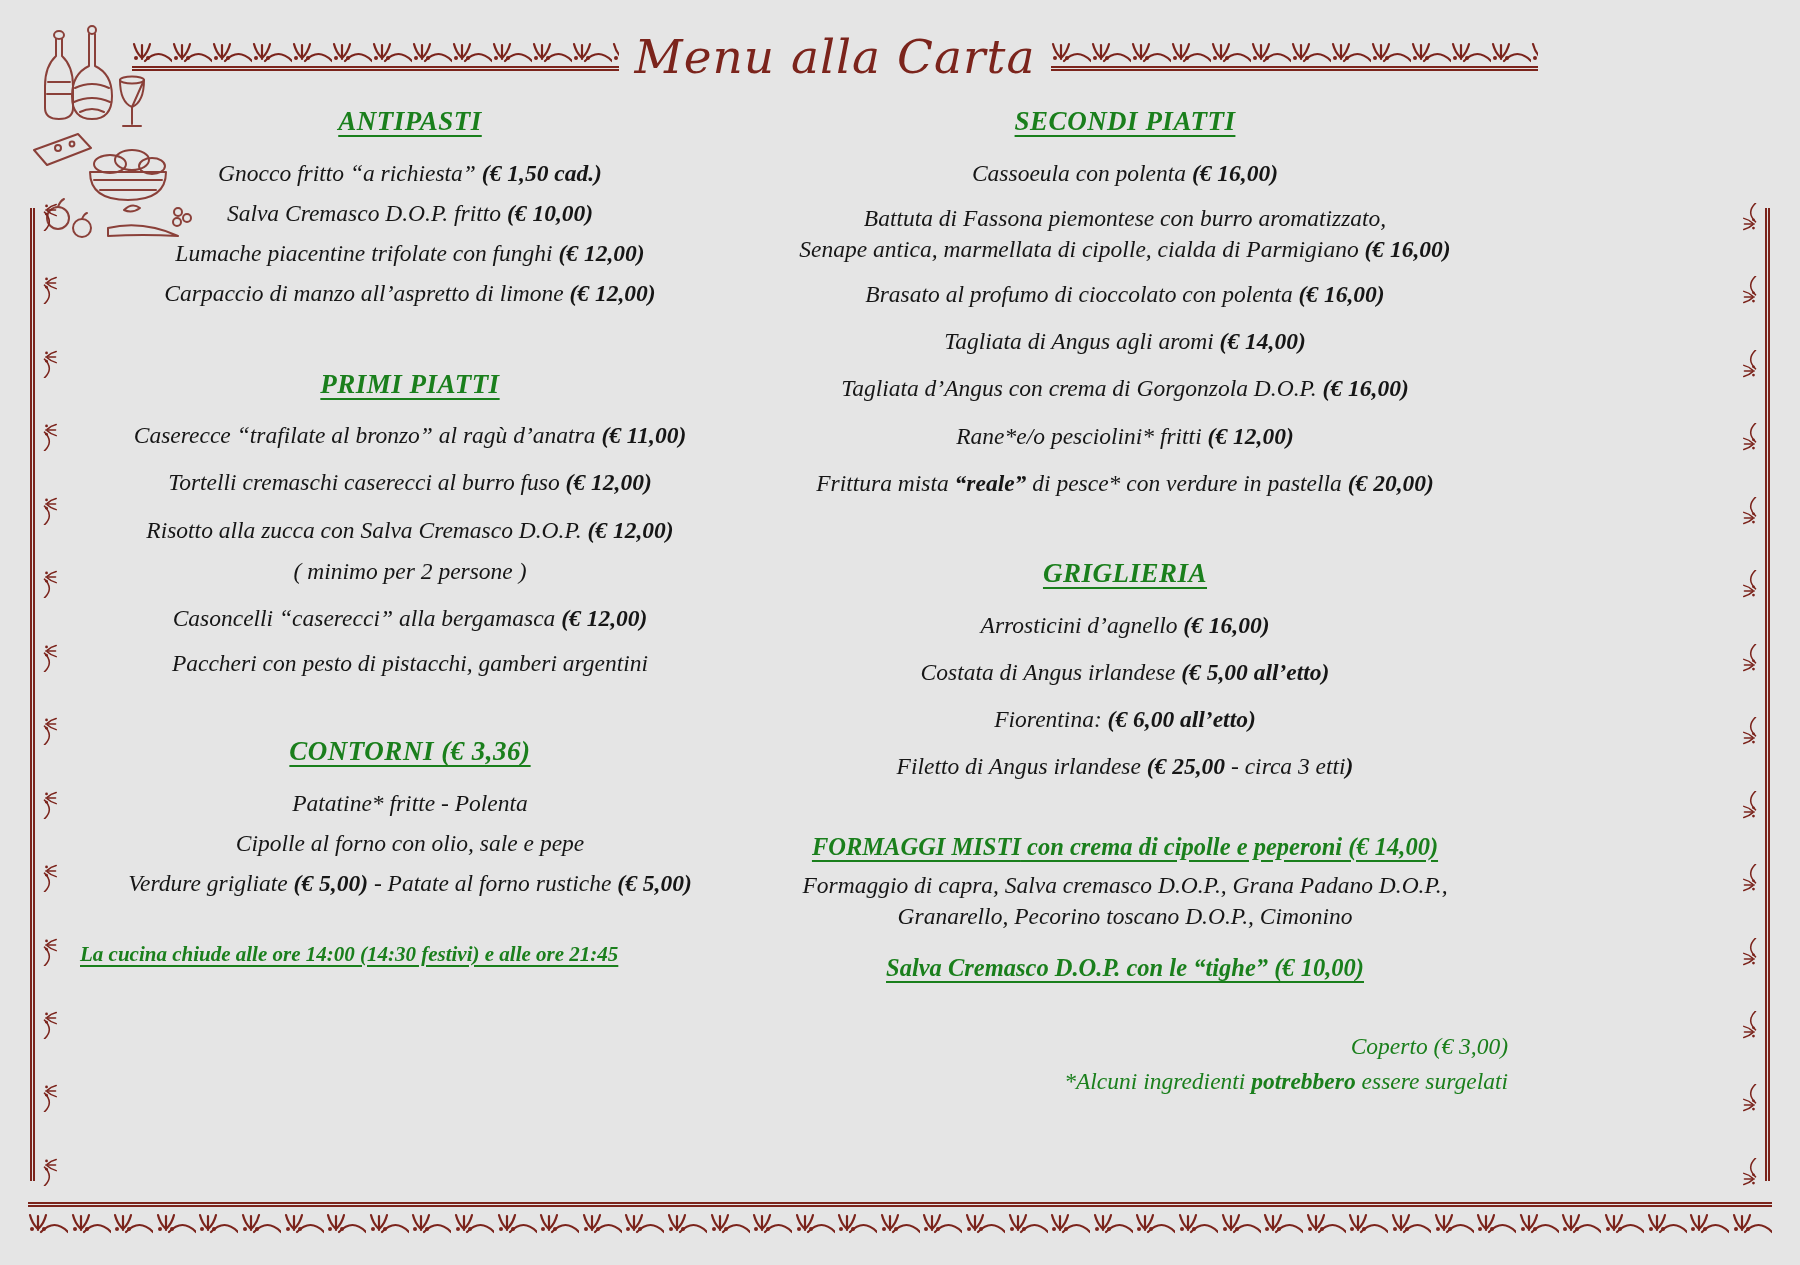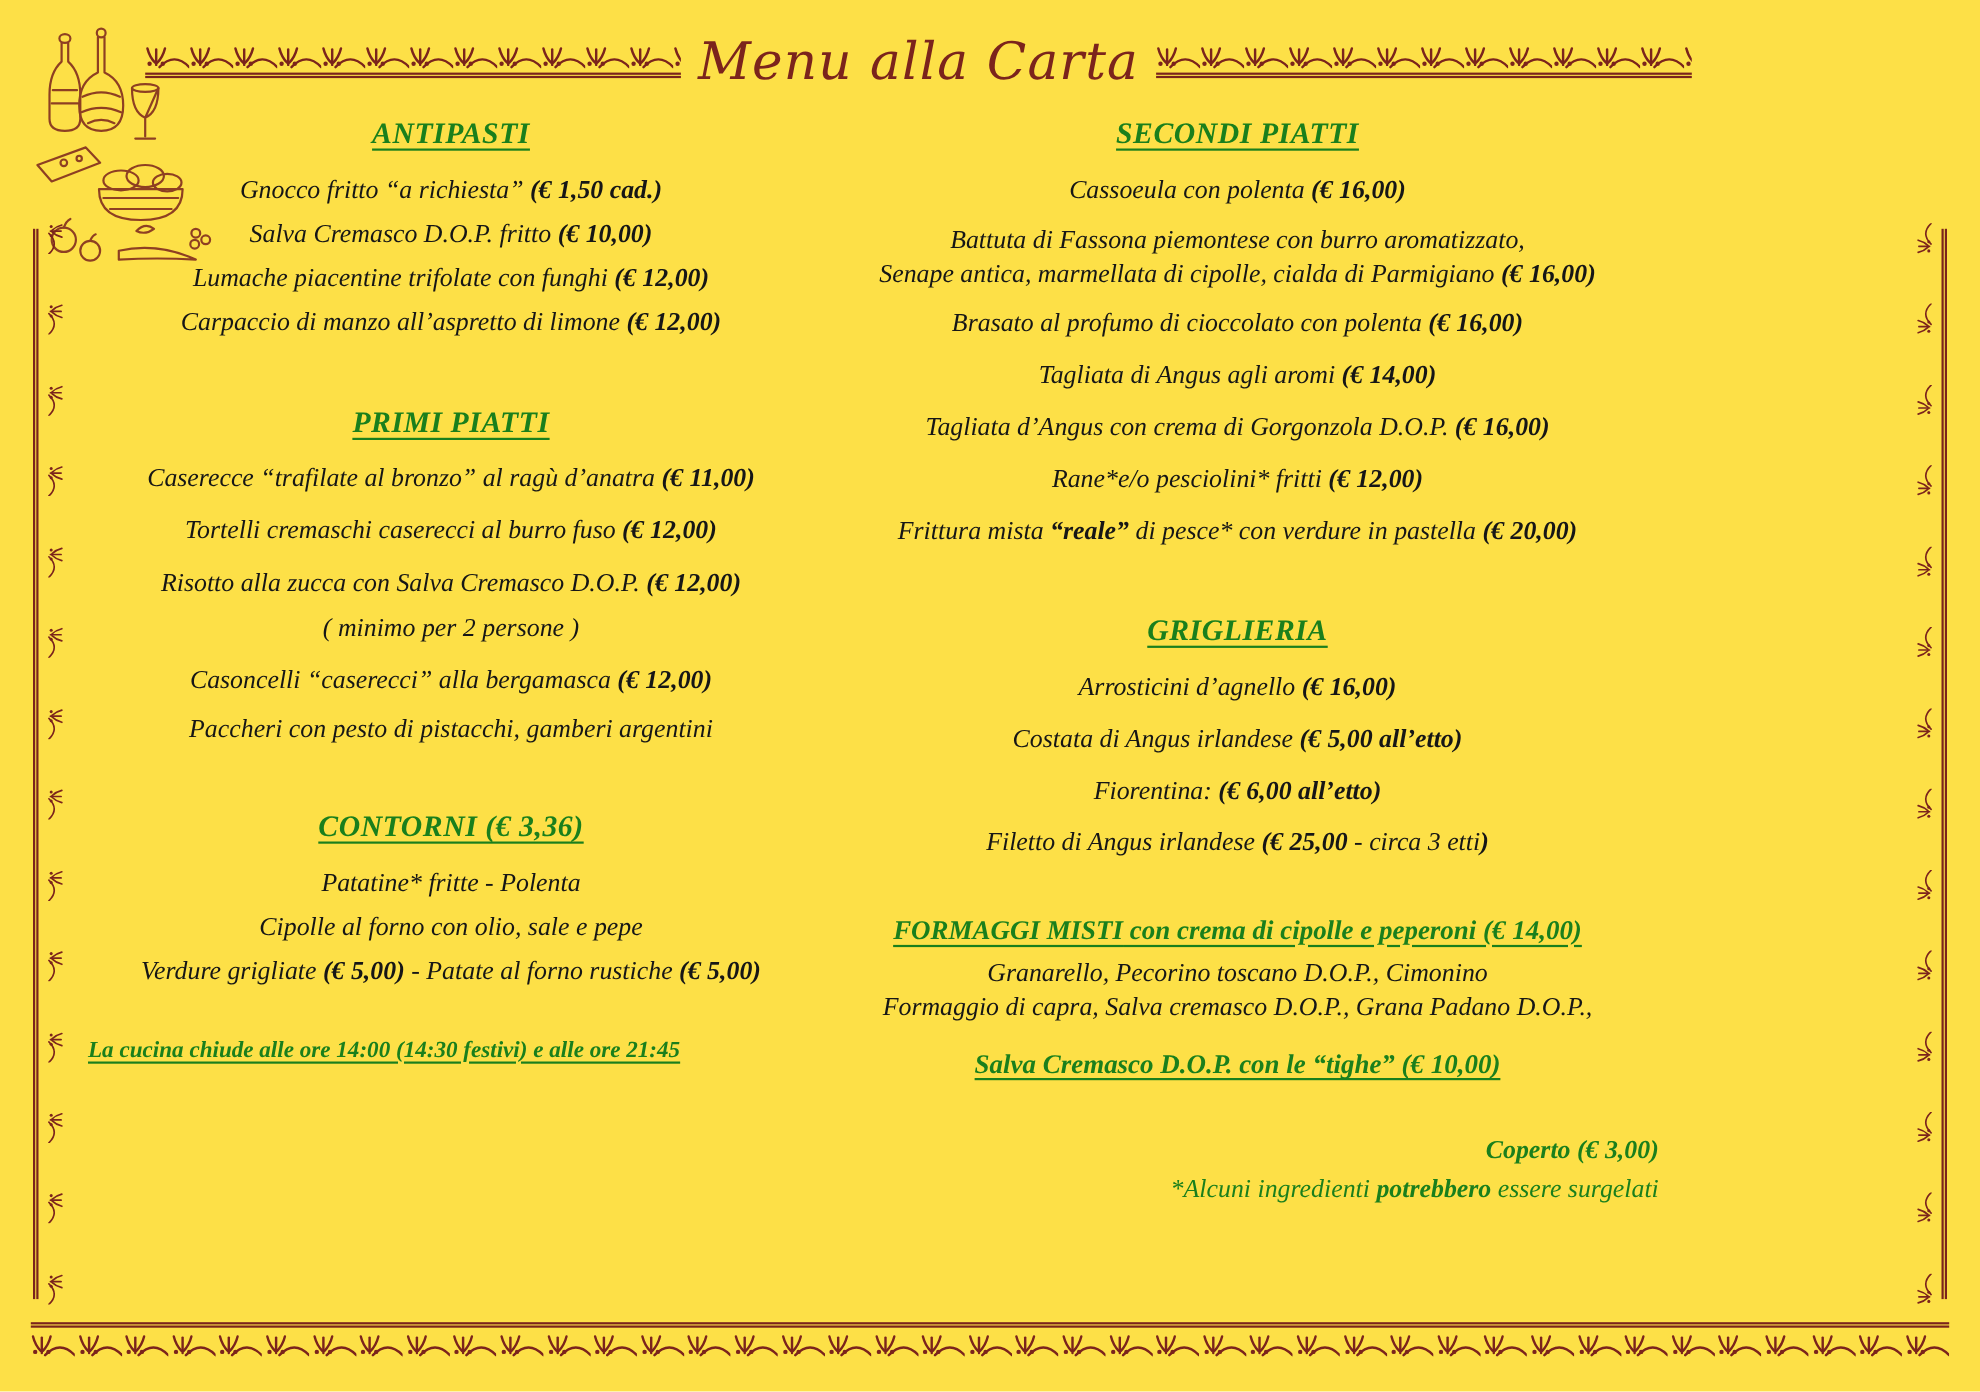--- a/index.html
+++ b/index.html
@@ -2,21 +2,21 @@
 <html style="--maroon: #7b241c; --green: #1a7f1c;"><head>
 <meta charset="utf-8">
 <style>
   :root{
     --maroon:#7b241c;
     --green:#1a7f1c;
     --ink:#161616;
   }
   html,body{margin:0;padding:0;background:#fff;}
   .page{
-    position:relative;width:1800px;height:1265px;background:#fde047;overflow:hidden;
+    position:relative;width:1800px;height:1265px;background:#e5e5e5;overflow:hidden;
     font-family:"Liberation Serif",serif;color:var(--ink);
   }
   
   .top-header{display:flex;align-items:flex-end;padding-top:24px;}
   .band{flex:1;display:flex;align-items:flex-end;overflow:hidden;height:32px;
         border-bottom:5px double var(--maroon);color:var(--maroon);}
   .band svg{flex:0 0 auto;}
   .band.left{margin-left:132px;}
   .band.right{margin-right:262px;}
   .page-title{
@@ -49,21 +49,21 @@
   .gap{margin-top:52px;}
   .note{margin-top:-6px;}
   .price,.bold{font-weight:bold;}
   .ul{text-decoration-thickness:2px;text-underline-offset:3px;}
   .kitchen{color:var(--green);font-weight:bold;font-size:21px;text-align:left;margin-top:37px;
            text-decoration:underline;text-underline-offset:4px;}
   .formaggi{color:var(--green);font-weight:bold;font-size:24.5px;margin-top:44px;
             text-decoration:underline;text-underline-offset:5px;}
   .salva{color:var(--green);font-weight:bold;font-size:24.5px;margin-top:18px;
          text-decoration:underline;text-underline-offset:5px;}
-  .coperto{color:var(--green);font-weight:bold;text-align:right;margin-top:42px;padding-right:2px;}
+  .coperto{color:var(--green);font-weight:normal;text-align:right;margin-top:42px;padding-right:2px;}
   .frozen{color:var(--green);text-align:right;padding-right:2px;}
 </style>
 </head>
 <body>
 
 <div class="page">
 
   <svg class="illustration" width="205" height="235" viewBox="0 0 205 235" xmlns="http://www.w3.org/2000/svg">
     <g stroke="currentColor" fill="none" stroke-width="2" stroke-linecap="round" stroke-linejoin="round">
 
@@ -853,22 +853,22 @@
         <div class="row item sp">
           <div class="line"><span>Fiorentina: </span><span class="price">(€ 6,00 all’etto)</span></div>
         </div>
         <div class="row item sp">
           <div class="line"><span>Filetto di Angus irlandese </span><span class="price">(€ 25,00</span><span> - circa 3 etti</span><span class="price">)</span></div>
         </div>
         <div class="row formaggi">
           <div class="line"><span>FORMAGGI MISTI</span><span> con crema di cipolle e peperoni (€ 14,00)</span></div>
         </div>
         <div class="row item multi">
+          <div class="line"><span>Formaggio di capra, Salva cremasco D.O.P., Grana Padano D.O.P.,</span></div>
           <div class="line"><span>Granarello, Pecorino toscano D.O.P., Cimonino</span></div>
-          <div class="line"><span>Formaggio di capra, Salva cremasco D.O.P., Grana Padano D.O.P.,</span></div>
         </div>
         <div class="row salva">
           <div class="line"><span>Salva Cremasco D.O.P. con le “tighe” (€ 10,00)</span></div>
         </div>
         <div class="row coperto">
           <div class="line"><span>Coperto (€ 3,00)</span></div>
         </div>
         <div class="row frozen">
           <div class="line"><span>*Alcuni ingredienti </span><span class="bold ul">potrebbero</span><span> essere surgelati</span></div>
         </div>

